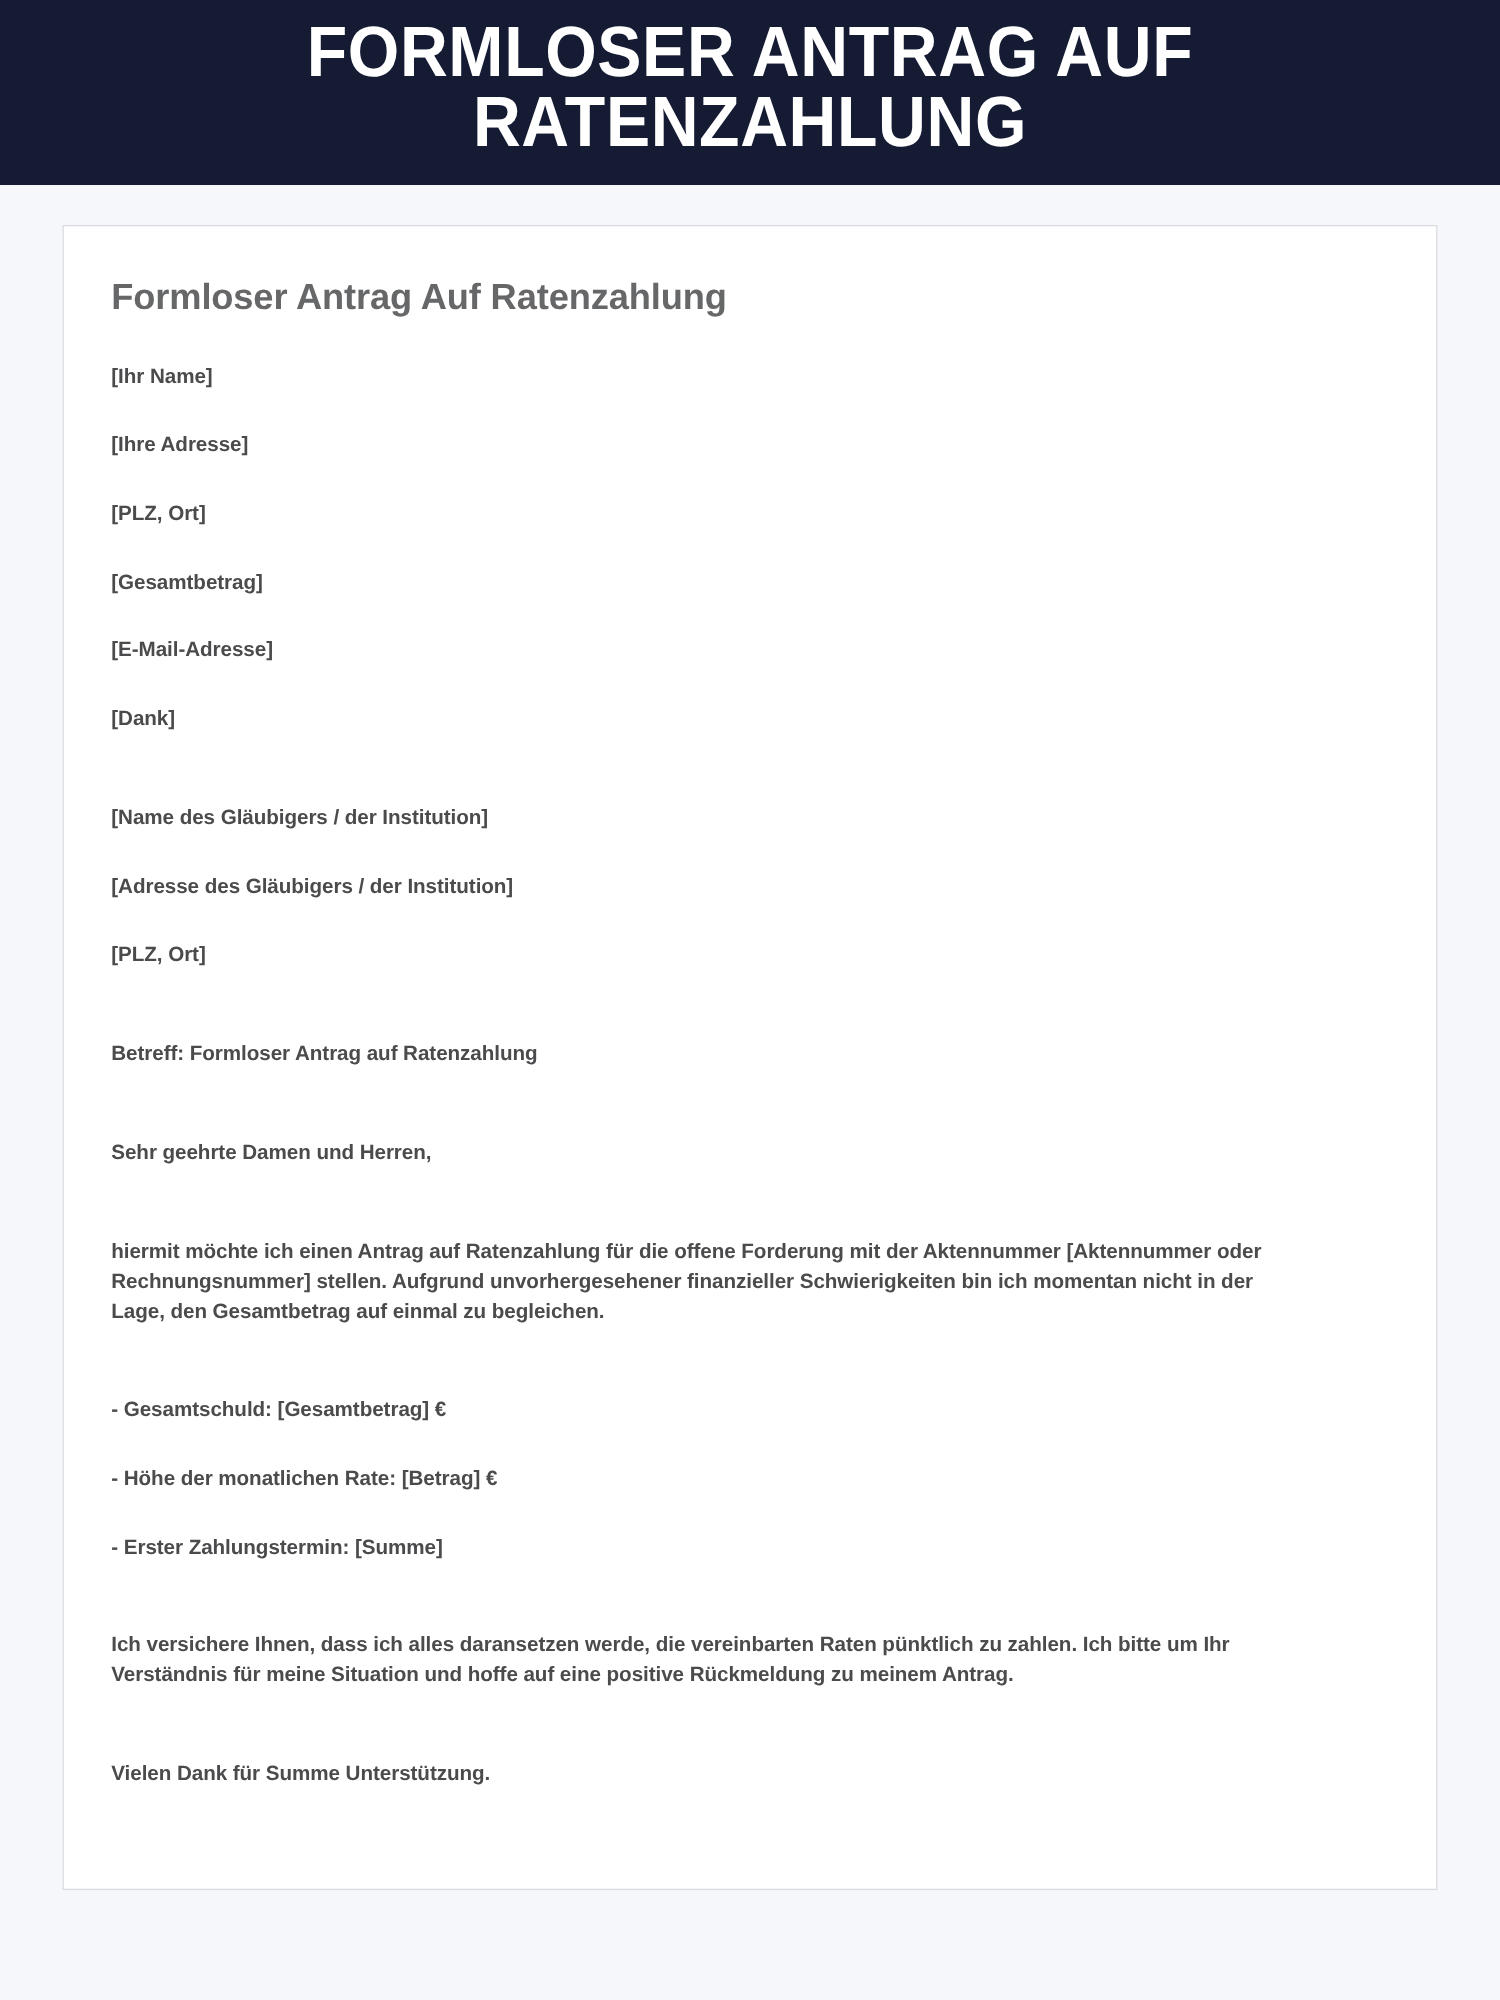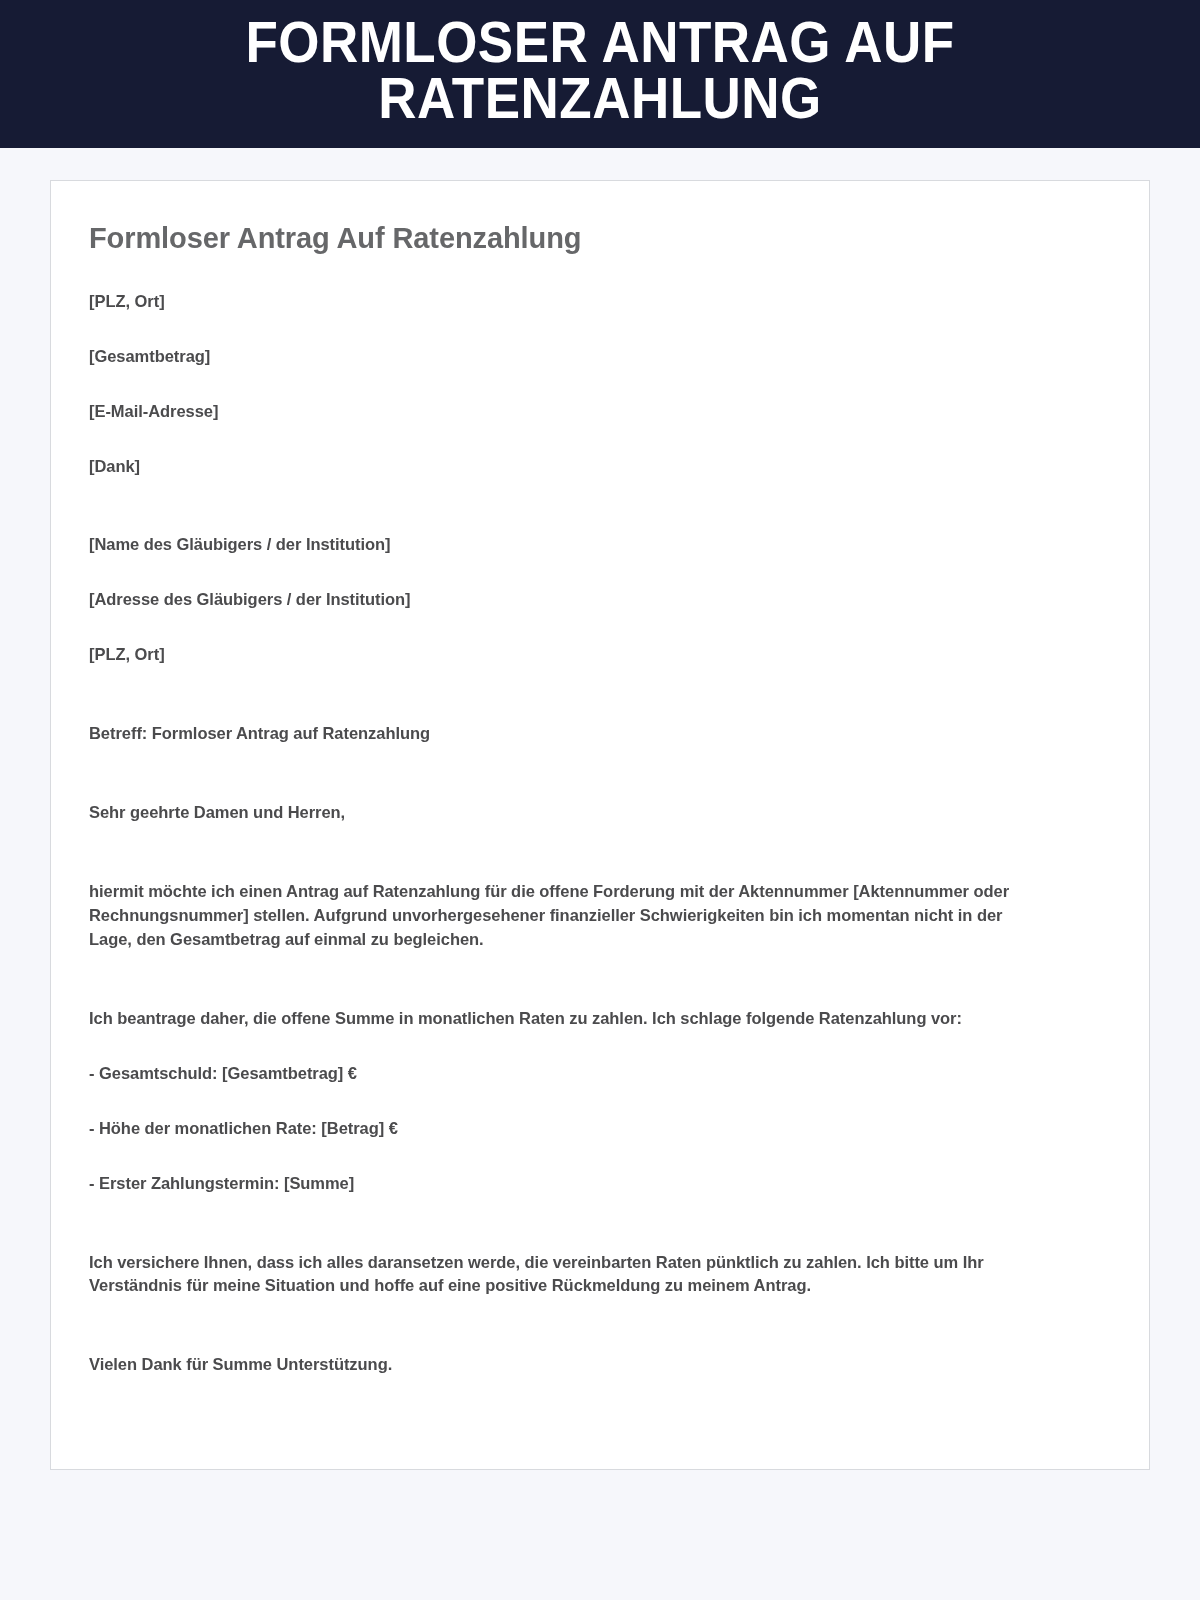--- a/index.html
+++ b/index.html
@@ -82,39 +82,40 @@
 </header>
 
 <main class="page-area">
   <article class="card">
 
     <h2 class="doc-heading">Formloser Antrag Auf Ratenzahlung</h2>
 
     <div class="doc-body">
 
       <section>
+        <p class="para">[Ihr Name]</p>
+        <p class="para">[Ihre Adresse]</p>
         <p class="para">[PLZ, Ort]</p>
         <p class="para">[Gesamtbetrag]</p>
         <p class="para">[E-Mail-Adresse]</p>
         <p class="para block-gap">[Dank]</p>
       </section>
 
       <section>
         <p class="para">[Name des Gläubigers / der Institution]</p>
         <p class="para">[Adresse des Gläubigers / der Institution]</p>
         <p class="para block-gap">[PLZ, Ort]</p>
       </section>
 
       <p class="para block-gap">Betreff: Formloser Antrag auf Ratenzahlung</p>
 
       <p class="para block-gap">Sehr geehrte Damen und Herren,</p>
 
       <p class="para block-gap">hiermit möchte ich einen Antrag auf Ratenzahlung für die offene Forderung mit der Aktennummer [Aktennummer oder Rechnungsnummer] stellen. Aufgrund unvorhergesehener finanzieller Schwierigkeiten bin ich momentan nicht in der Lage, den Gesamtbetrag auf einmal zu begleichen.</p>
 
-      <p class="para">Ich beantrage daher, die offene Summe in monatlichen Raten zu zahlen. Ich schlage folgende Ratenzahlung vor:</p>
 
       <section>
         <p class="para">- Gesamtschuld: [Gesamtbetrag] €</p>
         <p class="para">- Höhe der monatlichen Rate: [Betrag] €</p>
         <p class="para block-gap">- Erster Zahlungstermin: [Summe]</p>
       </section>
 
       <p class="para block-gap">Ich versichere Ihnen, dass ich alles daransetzen werde, die vereinbarten Raten pünktlich zu zahlen. Ich bitte um Ihr Verständnis für meine Situation und hoffe auf eine positive Rückmeldung zu meinem Antrag.</p>
 
       <p class="para">Vielen Dank für Summe Unterstützung.</p>

